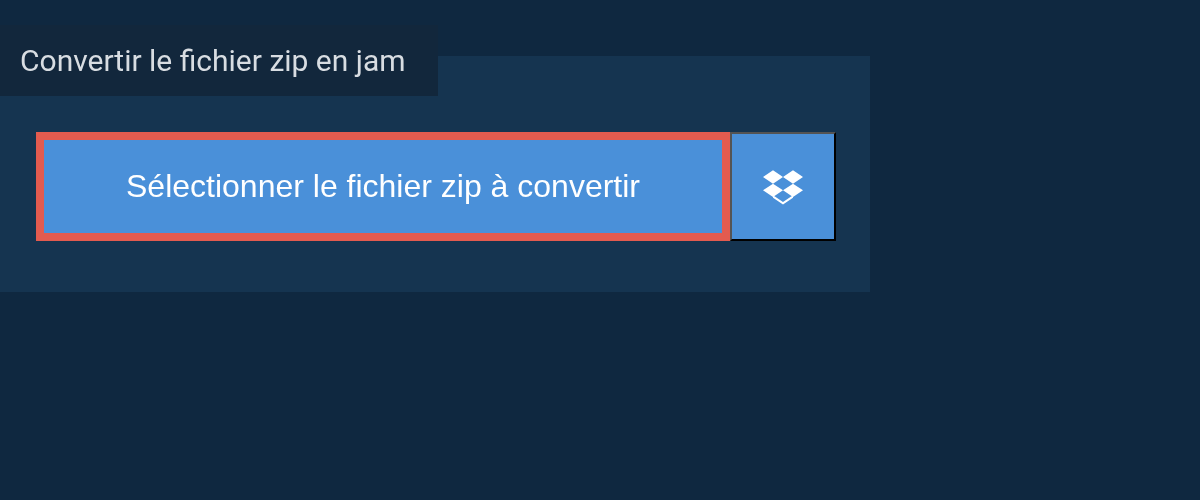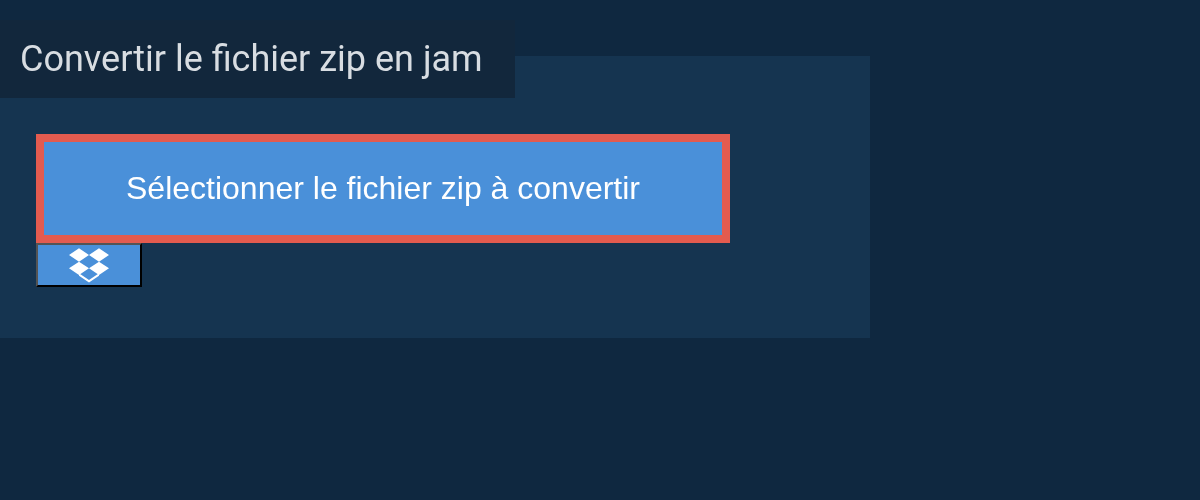--- a/index.html
+++ b/index.html
@@ -22,27 +22,26 @@
       padding-bottom: 40px;
     }
     .heading-bar {
       background: #12273c;
       display: inline-block;
       padding: 18px 32px 18px 20px;
       margin-top: -56px;
     }
     .heading {
       color: #d8dde2;
-      font-size: 36px;
+      font-size: 30px;
       font-weight: 400;
     }
     .button-row {
       display: flex;
       padding: 36px 36px 11px 36px;
-      flex-direction: column;
     }
     .select-button {
       background: #4a90d9;
       border: 8px solid #e35b4f;
       color: #ffffff;
       font-size: 32px;
       font-weight: 400;
       padding: 28px 40px;
       cursor: pointer;
       flex: 0 0 auto;

